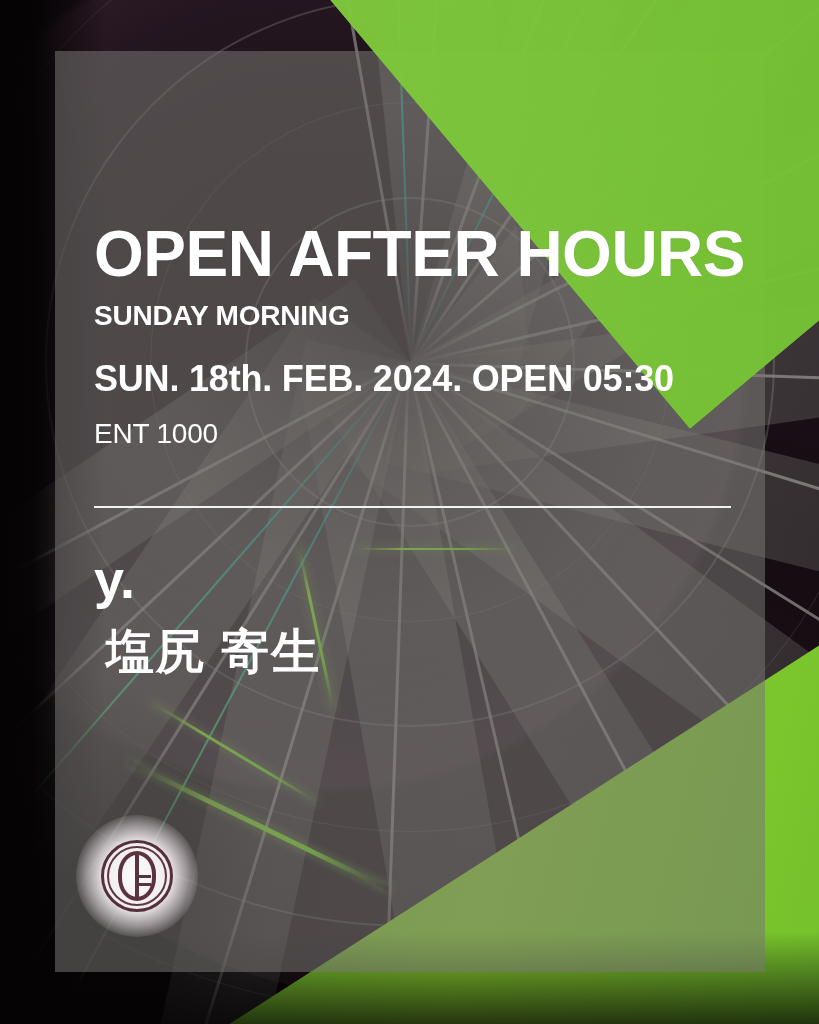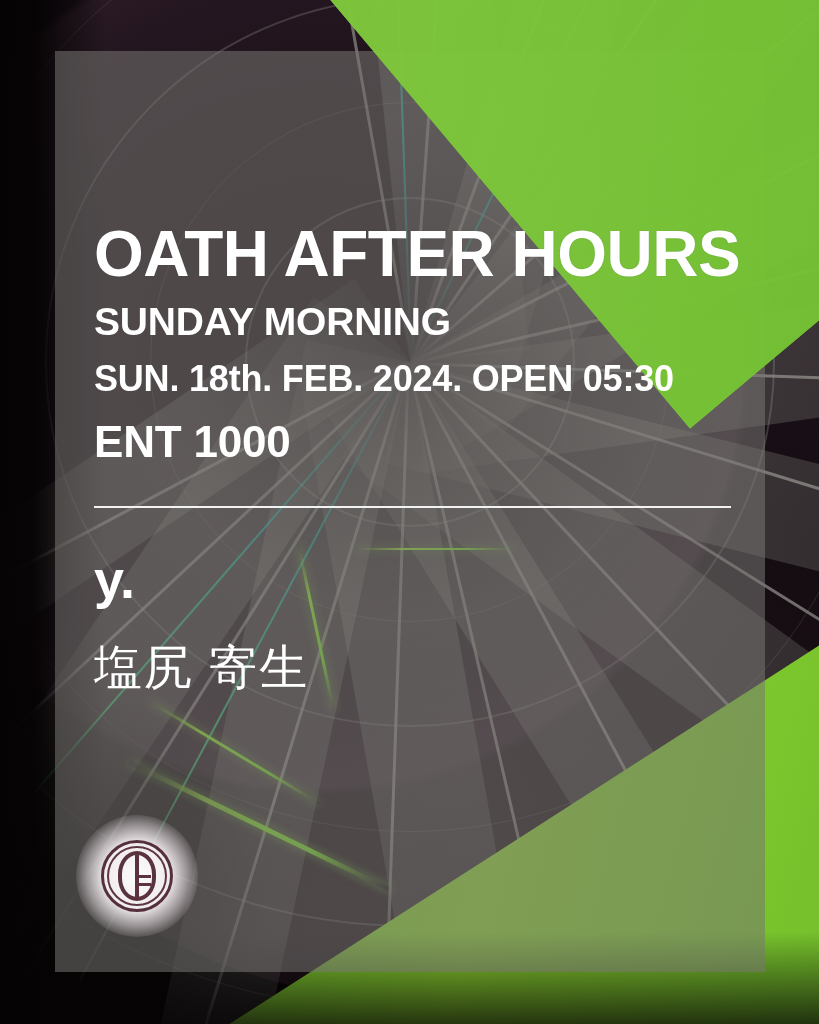--- a/index.html
+++ b/index.html
@@ -149,40 +149,40 @@
     font-size:64px;
     font-weight:700;
     letter-spacing:-0.5px;
     line-height:1;
     white-space:nowrap;
     text-shadow:0 0 1px rgba(0,0,0,.25);
   }
   .sub1{
     position:absolute;
     top:302px; left:0;
-    font-size:39px;
+    font-size:28px;
     font-weight:700;
     letter-spacing:-0.2px;
     line-height:1;
     white-space:nowrap;
   }
   .sub2{
     position:absolute;
     top:361px; left:0;
     font-size:36px;
     font-weight:700;
     letter-spacing:-0.2px;
     line-height:1;
     white-space:nowrap;
   }
   .sub3{
     position:absolute;
     top:420px; left:0;
-    font-size:44px;
-    font-weight:700;
+    font-size:28px;
+    font-weight:400;
     letter-spacing:-0.2px;
     line-height:1;
     white-space:nowrap;
   }
 
   .divider{
     position:absolute;
     left:94px; top:506px;
     width:637px; height:2px;
     background:#f2f2f2;
@@ -191,27 +191,26 @@
   .artist1{
     position:absolute;
     top:552px; left:0;
     font-size:54px;
     font-weight:700;
     line-height:1;
     white-space:nowrap;
   }
   .artist2{
     position:absolute;
-    top:628px; left:0;
+    top:628px; left:12px;
     font-size:48px;
-    font-weight:400;
+    font-weight:700;
     line-height:1;
     white-space:nowrap;
     letter-spacing:2px;
-    margin-top:16px;
   }
 
   
   .logo{
     position:absolute;
     left:92px; top:831px;
     width:90px; height:90px;
   }
   .logo-glow{
     position:absolute; inset:-16px;
@@ -323,21 +322,21 @@
 
   <div class="bg-green-bottom"></div>
 
   <div class="bg-layer bg-vignette"></div>
 
   <div class="plate-simple"></div>
 
   <div class="green-band"></div>
 
   <div class="content">
-    <div class="title">OATH AFTER HOURS</div>
+    <div class="title">OPEN AFTER HOURS</div>
 
     <div class="sub1">SUNDAY MORNING</div>
 
     <div class="sub2">SUN. 18th. FEB. 2024. OPEN 05:30</div>
 
     <div class="sub3">ENT 1000</div>
 
     <div class="artist1">y.</div>
 
     <div class="artist2">塩尻 寄生</div>

